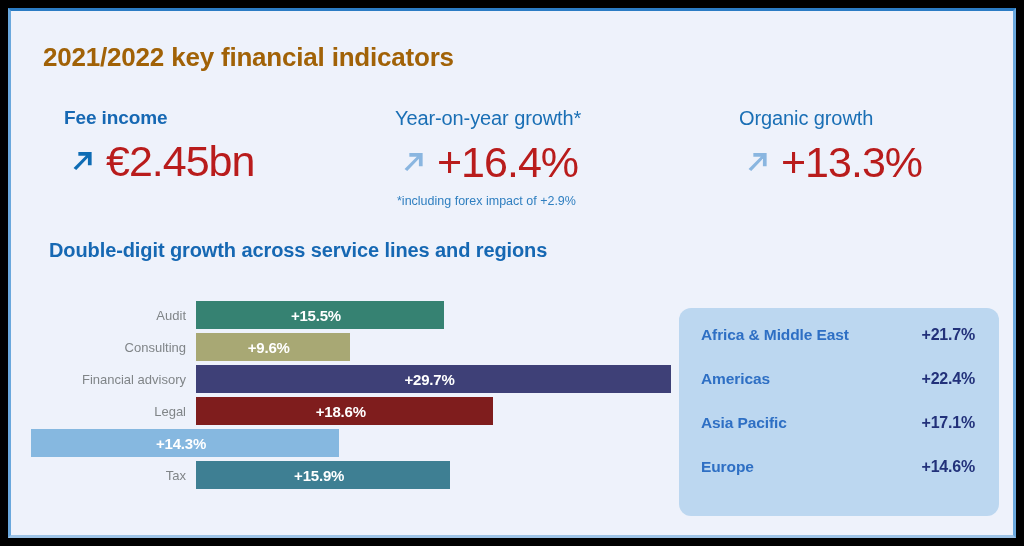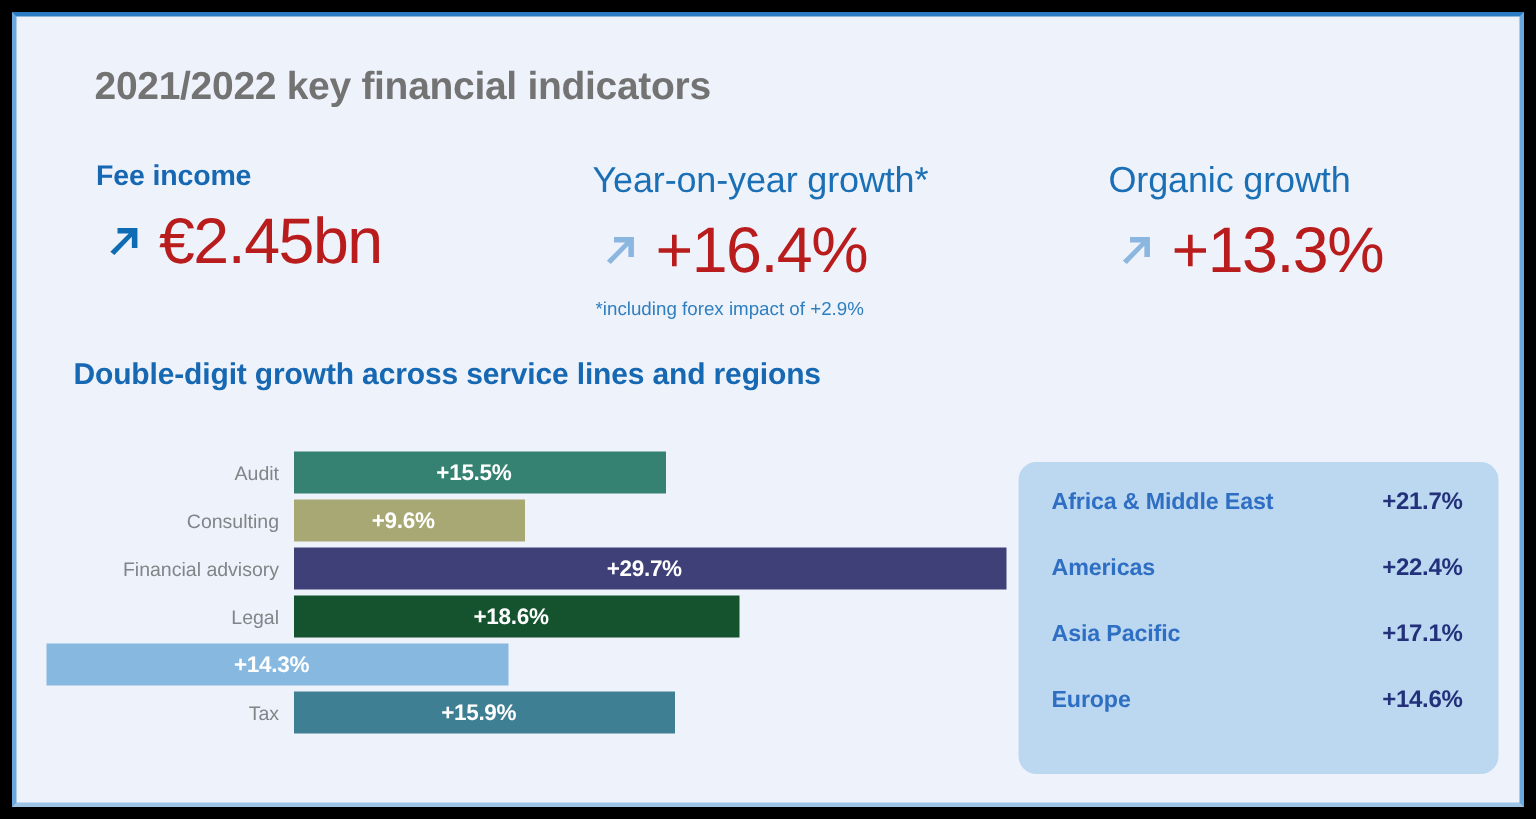--- a/index.html
+++ b/index.html
@@ -23,25 +23,25 @@
     background: #eef2fb;
     border-top: 3px solid #2b7cc4;
     border-left: 3px solid #6aa8dd;
     border-right: 3px solid #6aa8dd;
     border-bottom: 3px solid #9dc3e6;
   }
 
   
   .main-title {
     position: absolute;
-    left: 52px;
+    left: 32px;
     top: 31px;
     font-size: 26px;
     font-weight: bold;
-    color: #737373;
+    color: #a16207;
     letter-spacing: -0.2px;
   }
 
   .section-title {
     position: absolute;
     left: 38px;
     top: 228px;
     font-size: 20px;
     font-weight: bold;
     color: #1668b3;
@@ -60,21 +60,21 @@
   .kpi-label {
     font-size: 19px;
     font-weight: bold;
     color: #1668b3;
     white-space: nowrap;
     letter-spacing: -0.1px;
   }
   .kpi-1 .kpi-label, .kpi-2 .kpi-label {
     font-weight: normal;
     color: #1a6fb5;
-    font-size: 24px;
+    font-size: 20px;
   }
 
   .kpi-valrow {
     display: flex;
     align-items: center;
     margin-top: 6px;
     height: 52px;
   }
 
   .arrow-icon {
@@ -250,21 +250,21 @@
         <div class="bar-cat">Financial advisory</div>
         <div class="bar-track">
           <div class="bar-fill" style="width: 100%; background: rgb(62, 64, 119);">
             <span class="bar-val">+29.7%</span>
           </div>
         </div>
       </div>
       <div class="bar-row">
         <div class="bar-cat">Legal</div>
         <div class="bar-track">
-          <div class="bar-fill" style="width: 62.6263%; background: #14532d;">
+          <div class="bar-fill" style="width: 62.6263%; background: #7f1d1d;">
             <span class="bar-val">+18.6%</span>
           </div>
         </div>
       </div>
       <div class="bar-row">
         <div class="bar-track">
           <div class="bar-fill" style="width: 48.1481%; background: rgb(134, 184, 224);">
             <span class="bar-val">+14.3%</span>
           </div>
         </div>

